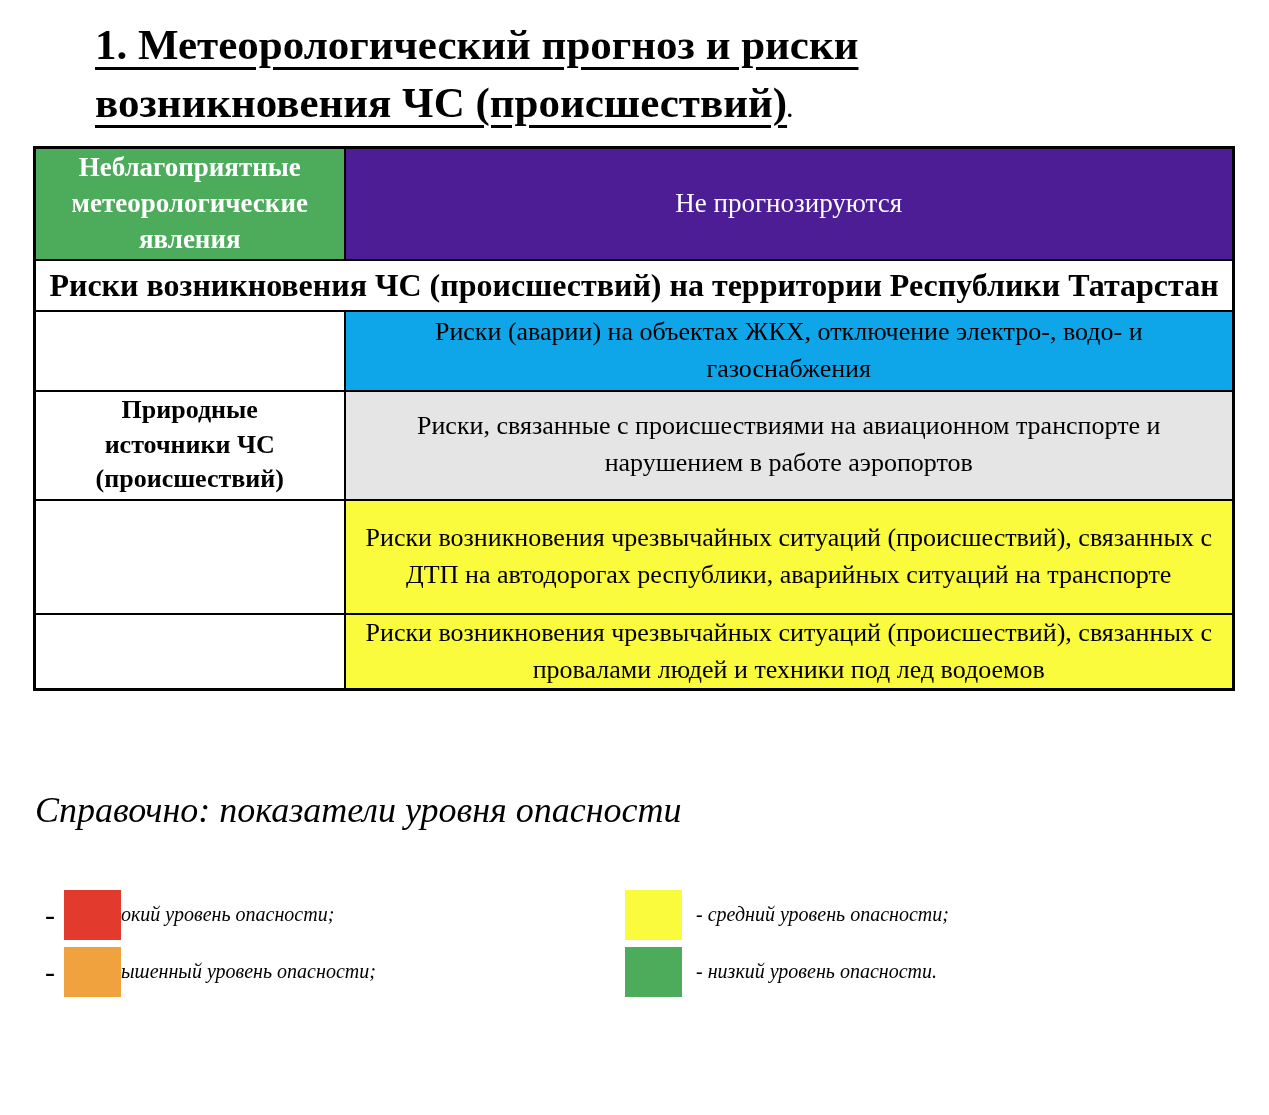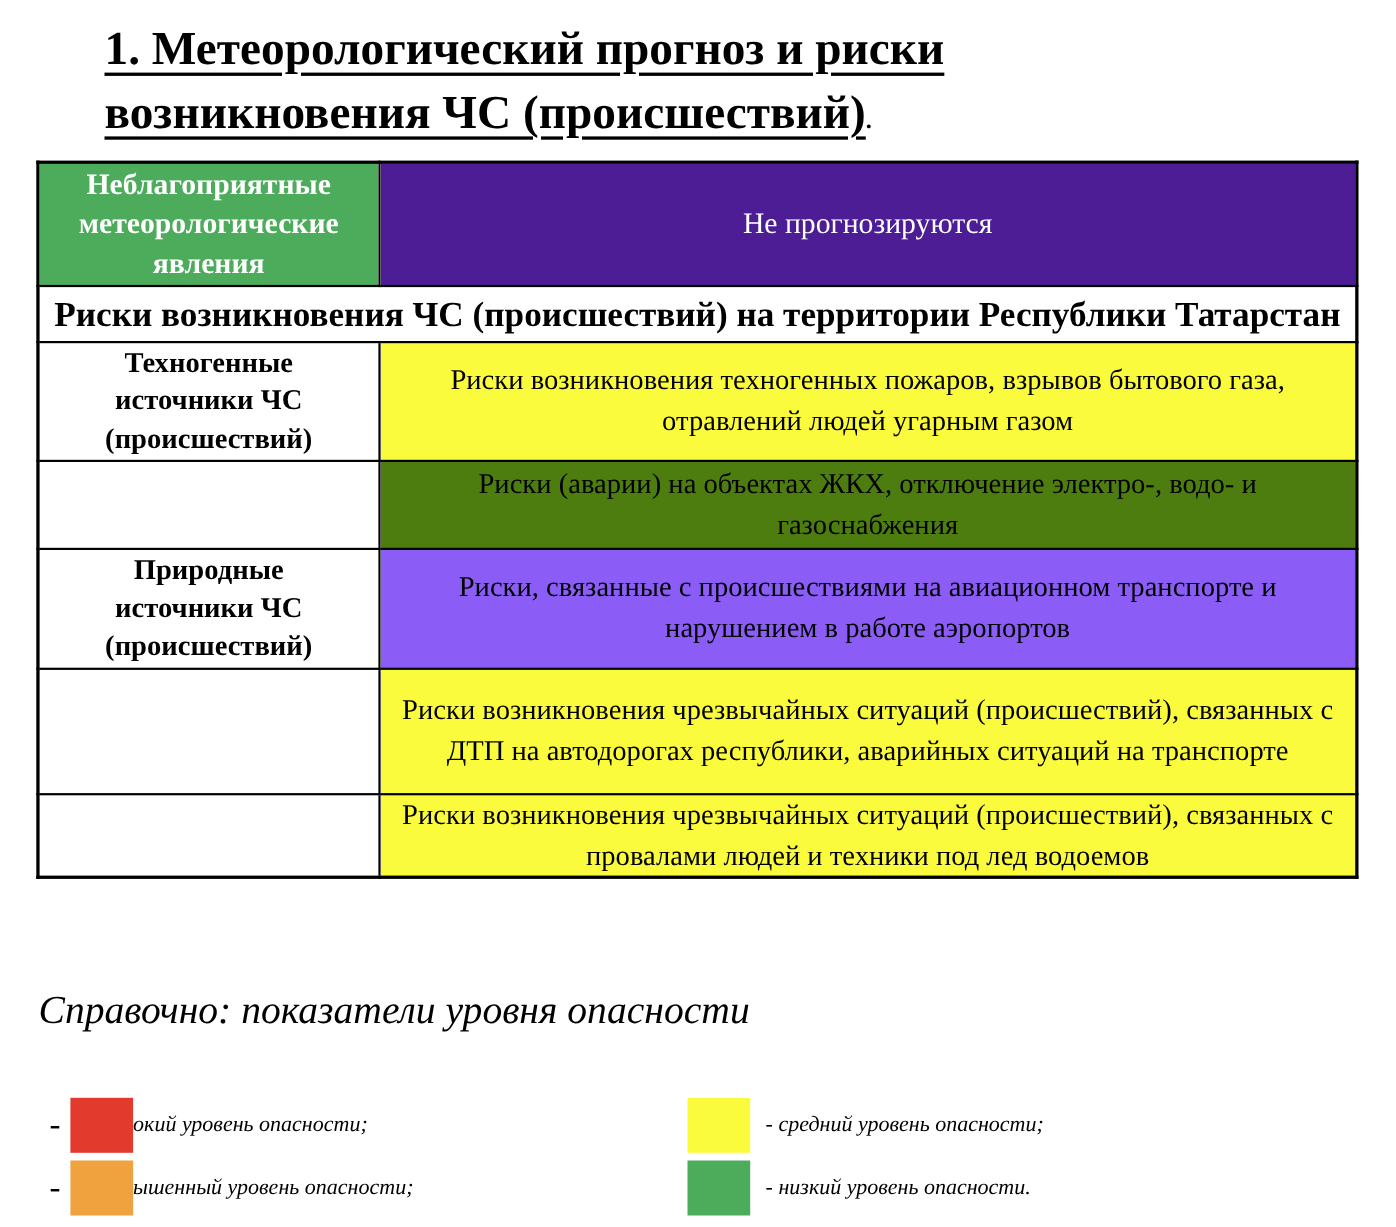--- a/index.html
+++ b/index.html
@@ -129,31 +129,27 @@
       <col>
     </colgroup>
     <tbody>
       <tr style="height:112px">
         <td class="cell-green bold" style="background-color: rgb(77, 171, 92);">Неблагоприятные метеорологические явления</td>
         <td class="cell-green" style="background-color: #4c1d95;">Не прогнозируются</td>
       </tr>
       <tr style="height:51px">
         <td class="cell-section" colspan="2">Риски возникновения ЧС (происшествий) на территории Республики Татарстан</td>
       </tr>
-      <tr style="height:108px">
-        <td class="cell-source">Техногенные источники ЧС (происшествий)</td>
-        <td class="cell-risk" style="background-color: rgb(251, 251, 61);">Риски возникновения техногенных пожаров, взрывов бытового газа, отравлений людей угарным газом</td>
-      </tr>
       <tr style="height:80px">
         <td class="cell-source"></td>
-        <td class="cell-risk" style="background-color: #4d7c0f;">Риски (аварии) на объектах ЖКХ, отключение электро-, водо- и газоснабжения</td>
+        <td class="cell-risk" style="background-color: #0ea5e9;">Риски (аварии) на объектах ЖКХ, отключение электро-, водо- и газоснабжения</td>
       </tr>
       <tr style="height:109px">
         <td class="cell-source">Природные источники ЧС (происшествий)</td>
-        <td class="cell-risk" style="background-color: #8b5cf6;">Риски, связанные с происшествиями на авиационном транспорте и нарушением в работе аэропортов</td>
+        <td class="cell-risk" style="background-color: #e5e5e5;">Риски, связанные с происшествиями на авиационном транспорте и нарушением в работе аэропортов</td>
       </tr>
       <tr style="height:114px">
         <td class="cell-source"></td>
         <td class="cell-risk" style="background-color: rgb(251, 251, 61);">Риски возникновения чрезвычайных ситуаций (происшествий), связанных с ДТП на автодорогах республики, аварийных ситуаций на транспорте</td>
       </tr>
       <tr style="height:75px">
         <td class="cell-source"></td>
         <td class="cell-risk" style="background-color: rgb(251, 251, 61);">Риски возникновения чрезвычайных ситуаций (происшествий), связанных с провалами людей и техники под лед водоемов</td>
       </tr>
     </tbody>

